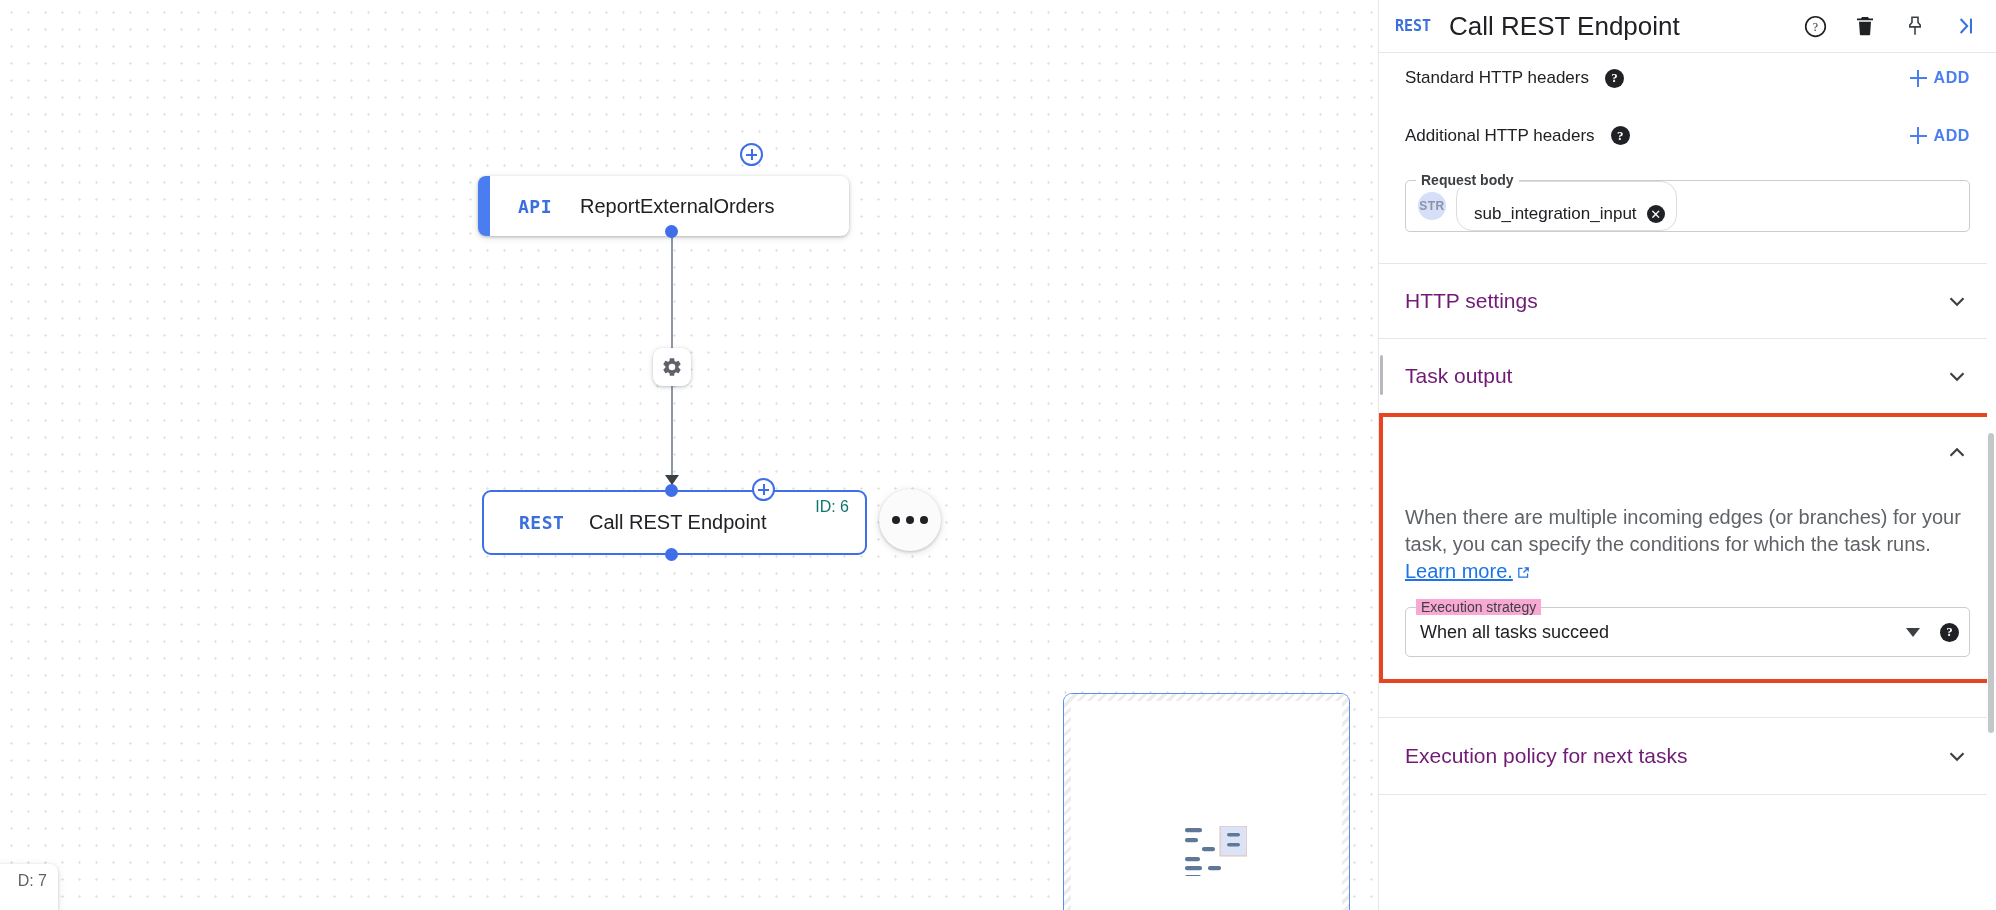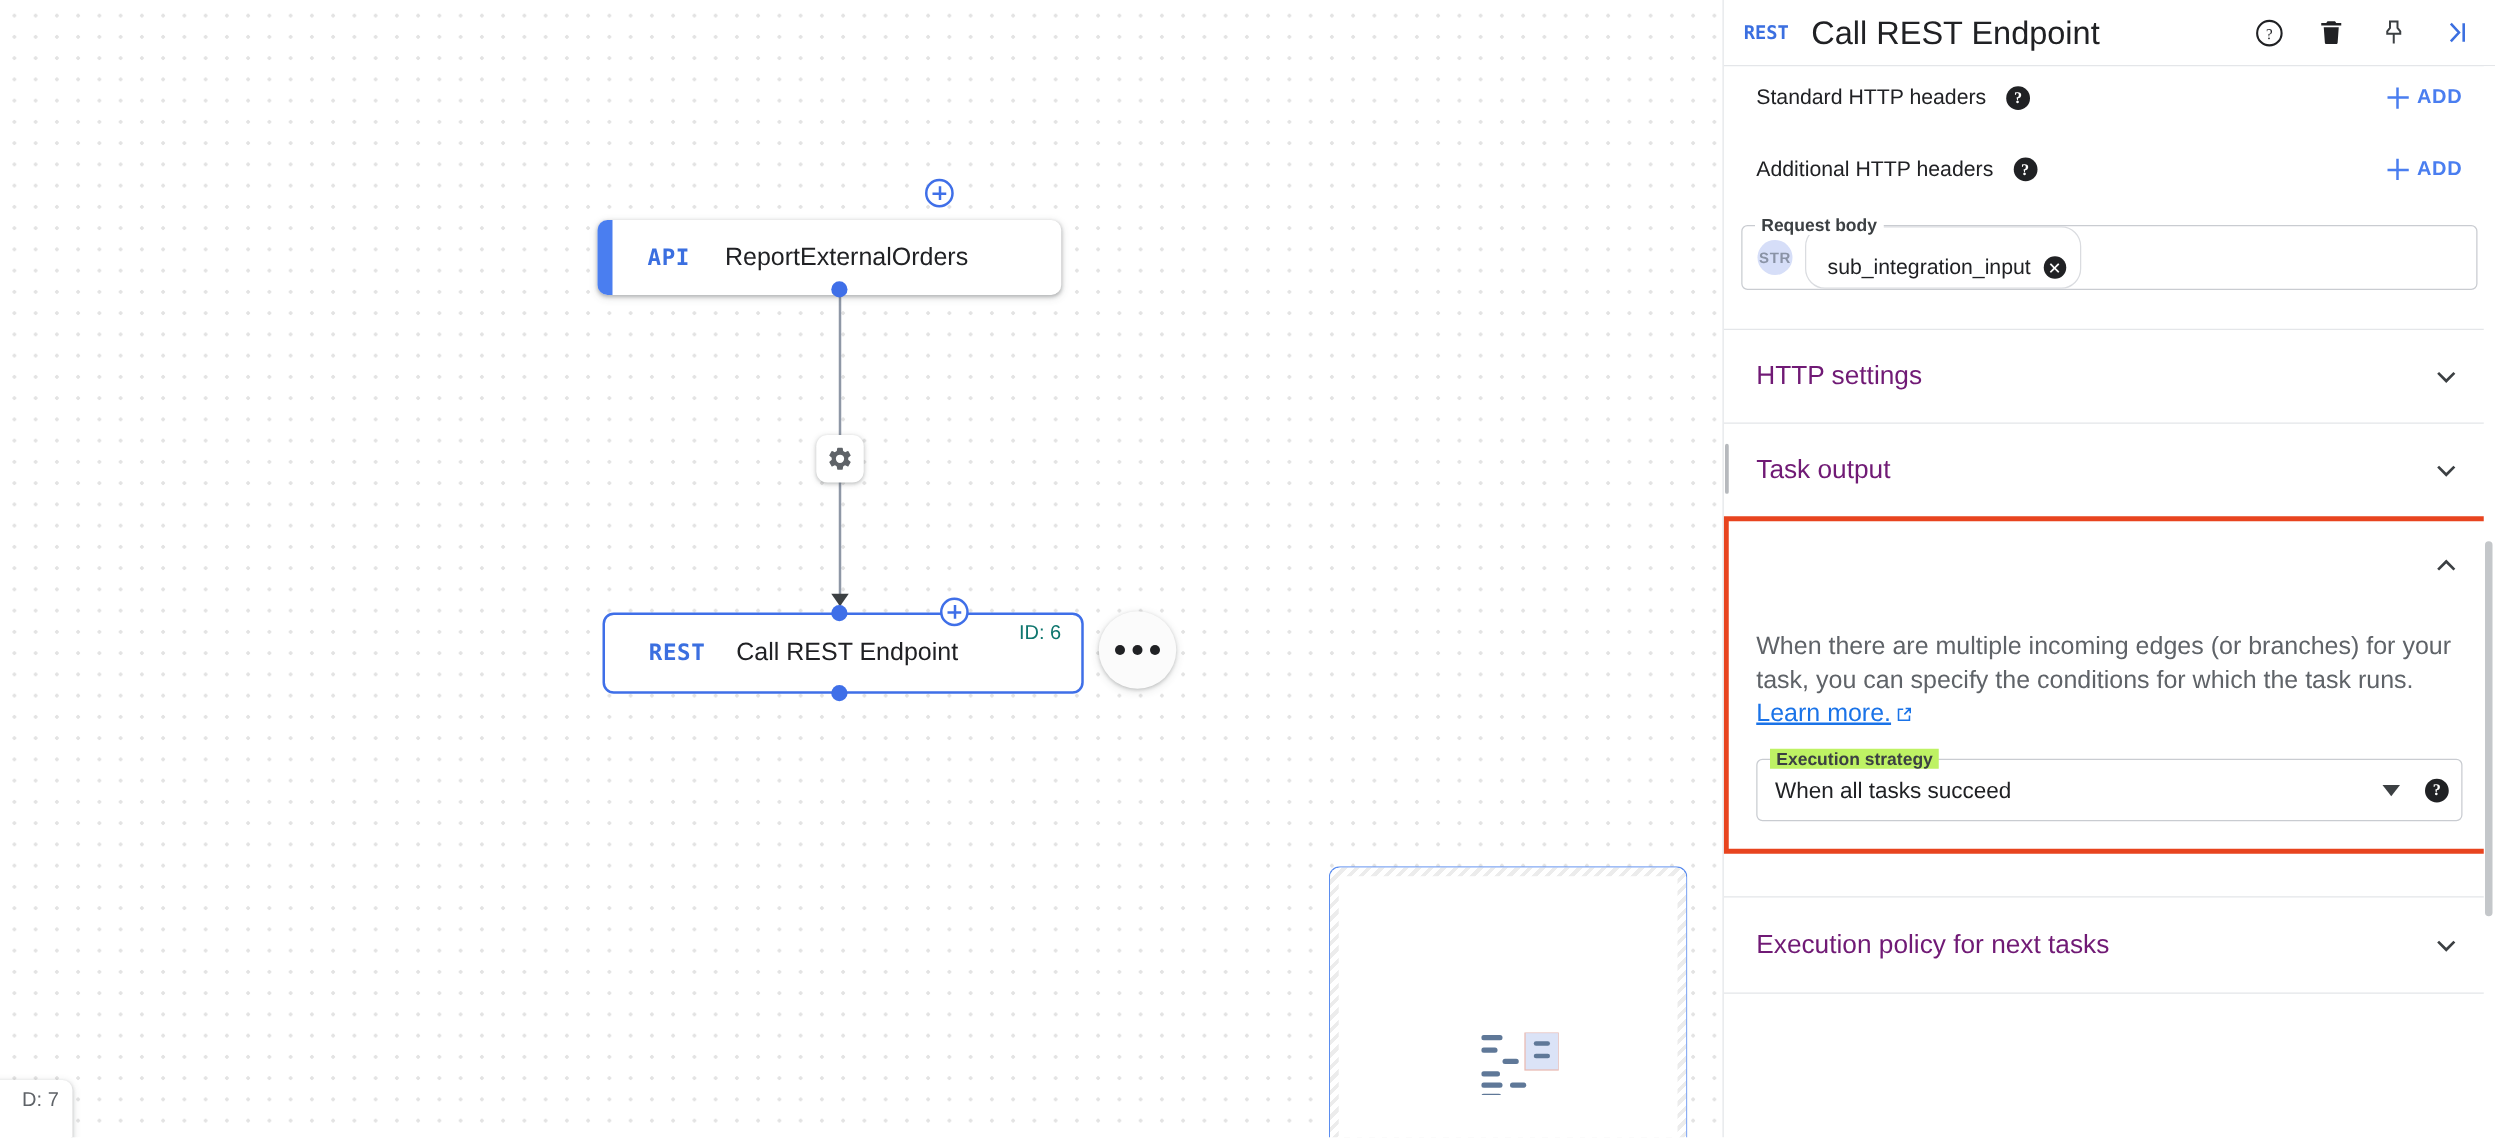--- a/index.html
+++ b/index.html
@@ -151,21 +151,21 @@
   .add-btn{
     margin-left:auto;display:flex;align-items:center;gap:7px;
     color:#4a7ef0;font-size:16px;font-weight:600;letter-spacing:.6px;
   }
   .add-btn .pl{position:relative;width:17px;height:17px;}
   .add-btn .pl:before{content:"";position:absolute;left:0;top:7.5px;width:17px;height:2.4px;background:#4a7ef0;}
   .add-btn .pl:after{content:"";position:absolute;top:0;left:7.3px;height:17px;width:2.4px;background:#4a7ef0;}
 
   
   .field{
-    position:relative;margin:0 14px;border:1px solid #c9ccd1;border-radius:5px;
+    position:relative;margin:0 26px;border:1px solid #c9ccd1;border-radius:5px;
     height:52px;box-sizing:border-box;display:flex;align-items:center;padding:0 12px;
   }
   .field > .flabel{
     position:absolute;top:-9px;left:10px;background:#fff;padding:0 5px;
     font-size:14px;font-weight:700;color:#3c4043;
   }
   .str-chip{
     width:28px;height:28px;border-radius:50%;background:#d6def8;
     display:flex;align-items:center;justify-content:center;
     font-size:12px;font-weight:700;color:#8a93a6;letter-spacing:.5px;
@@ -202,22 +202,22 @@
     margin:15px 26px;font-size:20px;color:#5f6368;line-height:1.35;
   }
   .body-text a{color:#1a73e8;text-decoration:underline;}
   .ext-ico{display:inline-block;vertical-align:-2px;margin-left:3px;}
 
   .select-field{
     position:relative;margin:22px 26px 0 26px;border:1px solid #c9ccd1;border-radius:5px;
     height:50px;box-sizing:border-box;display:flex;align-items:center;padding:0 10px 0 14px;
   }
   .select-field .flabel{
-    position:absolute;top:-9px;left:10px;background:#bef264;padding:0 5px;
-    font-size:14px;font-weight:700;color:#3c4043;
+    position:absolute;top:-9px;left:10px;background:#f9a8d4;padding:0 5px;
+    font-size:14px;font-weight:400;color:#3c4043;
   }
   .select-value{font-size:18px;color:#202124;}
   .caret{
     margin-left:auto;width:0;height:0;border-left:7px solid transparent;
     border-right:7px solid transparent;border-top:9px solid #3c4043;
   }
   .sel-help{margin-left:20px;}
 
   
   .scroll-track{

